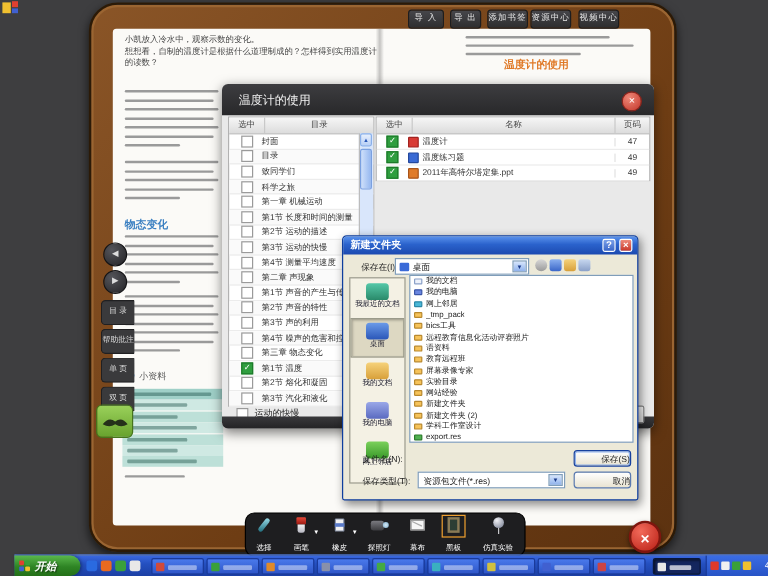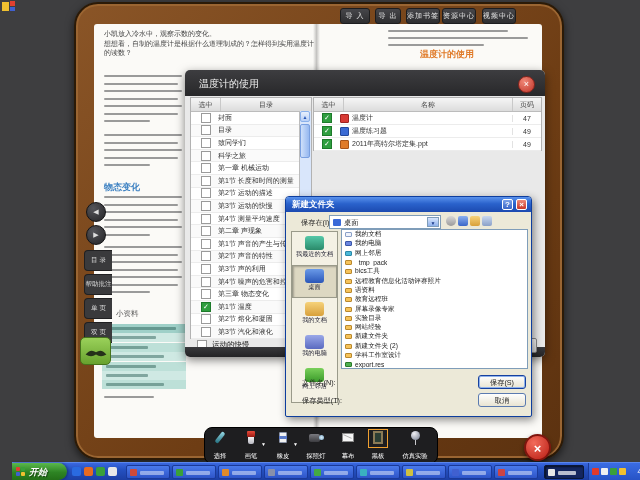--- a/index.html
+++ b/index.html
@@ -100,21 +100,21 @@
   .fitem{display:flex;align-items:center;height:9.3px}
   .fic{width:7px;height:5px;border-radius:1px;flex:none;margin:0 3px 0 3px;border:1px solid transparent;box-sizing:border-box}
   .fic-folder{background:#f6c35a;border-color:#b9892e}
   .fic-docs{background:#eef2fa;border-color:#8aa0c8}
   .fic-computer{background:#6a86e0;border-color:#3a56a8}
   .fic-network{background:#4ab8d8;border-color:#2a88a8}
   .fic-res{background:#50b050;border-color:#2a7a2a}
   .fname{font-size:6.6px;color:#222;white-space:nowrap;overflow:hidden}
   .xpbtn{position:absolute;width:48px;height:14px;background:linear-gradient(#fefefe,#e9e4d2);
         border:1px solid #5a7ab0;border-radius:3px;font-size:7.2px;color:#222;
-        text-align:center;line-height:13px;box-sizing:border-box}
+        text-align:right;line-height:13px;box-sizing:border-box}
   .xpbtn.def{border:1px solid #17419e;box-shadow:0 0 0 1px #8fb2ec inset}
   
   #toolbar{position:absolute;left:204px;top:427px;width:232px;height:35px;background:#1e1e20;
         border:1px solid #000;border-radius:8px;display:flex;z-index:50}
   .titem{position:relative;height:100%;flex:none;text-align:center;color:#eee}
   .tlabel{position:absolute;left:0;right:0;bottom:2px;font-size:6.3px;color:#fff}
   .ticon{position:relative;width:16px;height:15px;margin:3px auto 0;display:block}
   .titem.sel .ticon{outline:1px solid #f0a030;outline-offset:1px}
   .drop{position:absolute;right:1px;top:13px;font-size:5px;color:#fff}
   .ticon-0::before{content:"";position:absolute;left:6px;top:0;width:4px;height:13px;border-radius:2px;
@@ -482,20 +482,24 @@
         <span class="fname">学科工作室设计</span>
       </div>
       <div class="fitem">
         <span class="fic fic-res"></span>
         <span class="fname">export.res</span>
       </div>
     </div>
 
   <div class="flabel" style="left:16px;top:181px">文件名(N):</div>
   <div class="flabel" style="left:16px;top:199px">保存类型(T):</div>
+  <div class="combo" style="left:62px;top:196px;width:123px">
+    <span class="ctext">资源包文件(*.res)</span>
+    <span class="carrow">▼</span>
+  </div>
   <div class="xpbtn def" style="left:192px;top:178px">保存(S)</div>
   <div class="xpbtn" style="left:192px;top:196px">取消</div>
 </div>
 
 <div id="toolbar">
     <div class="titem" style="width: 30px;">
       <span class="ticon ticon-0"></span>
       <div class="tlabel">选择</div>
     </div>
     <div class="titem" style="width: 32px;">

